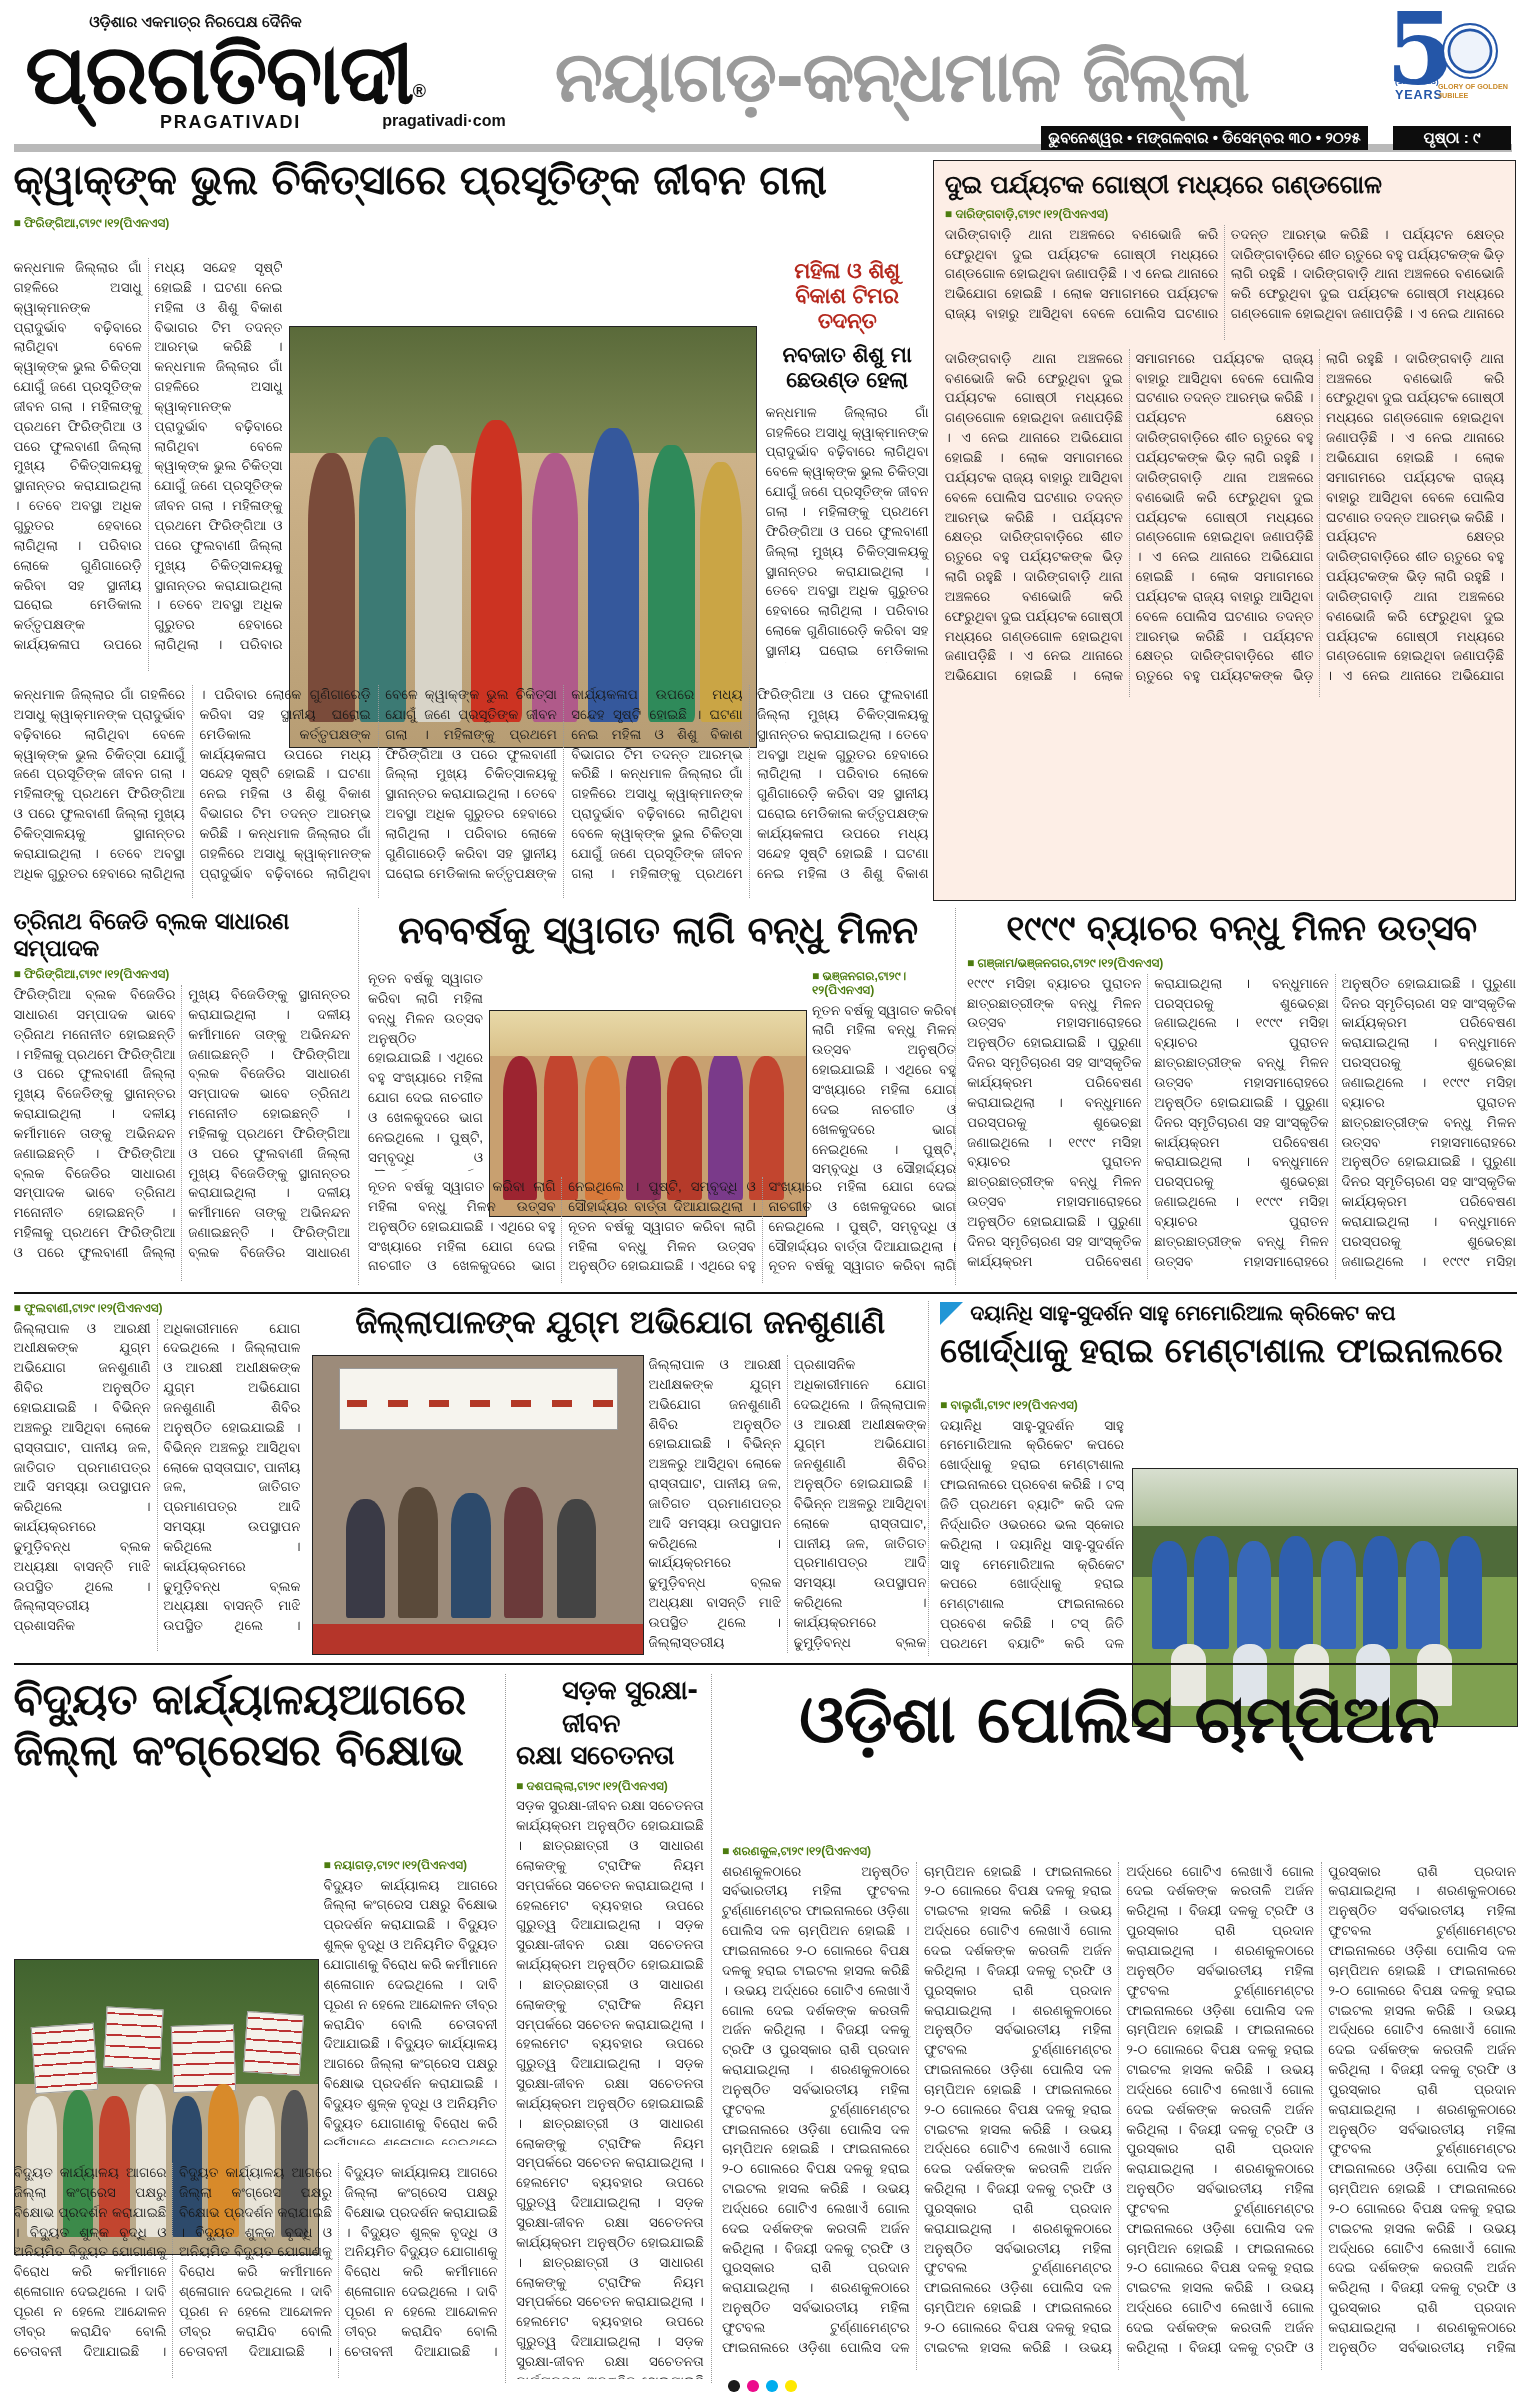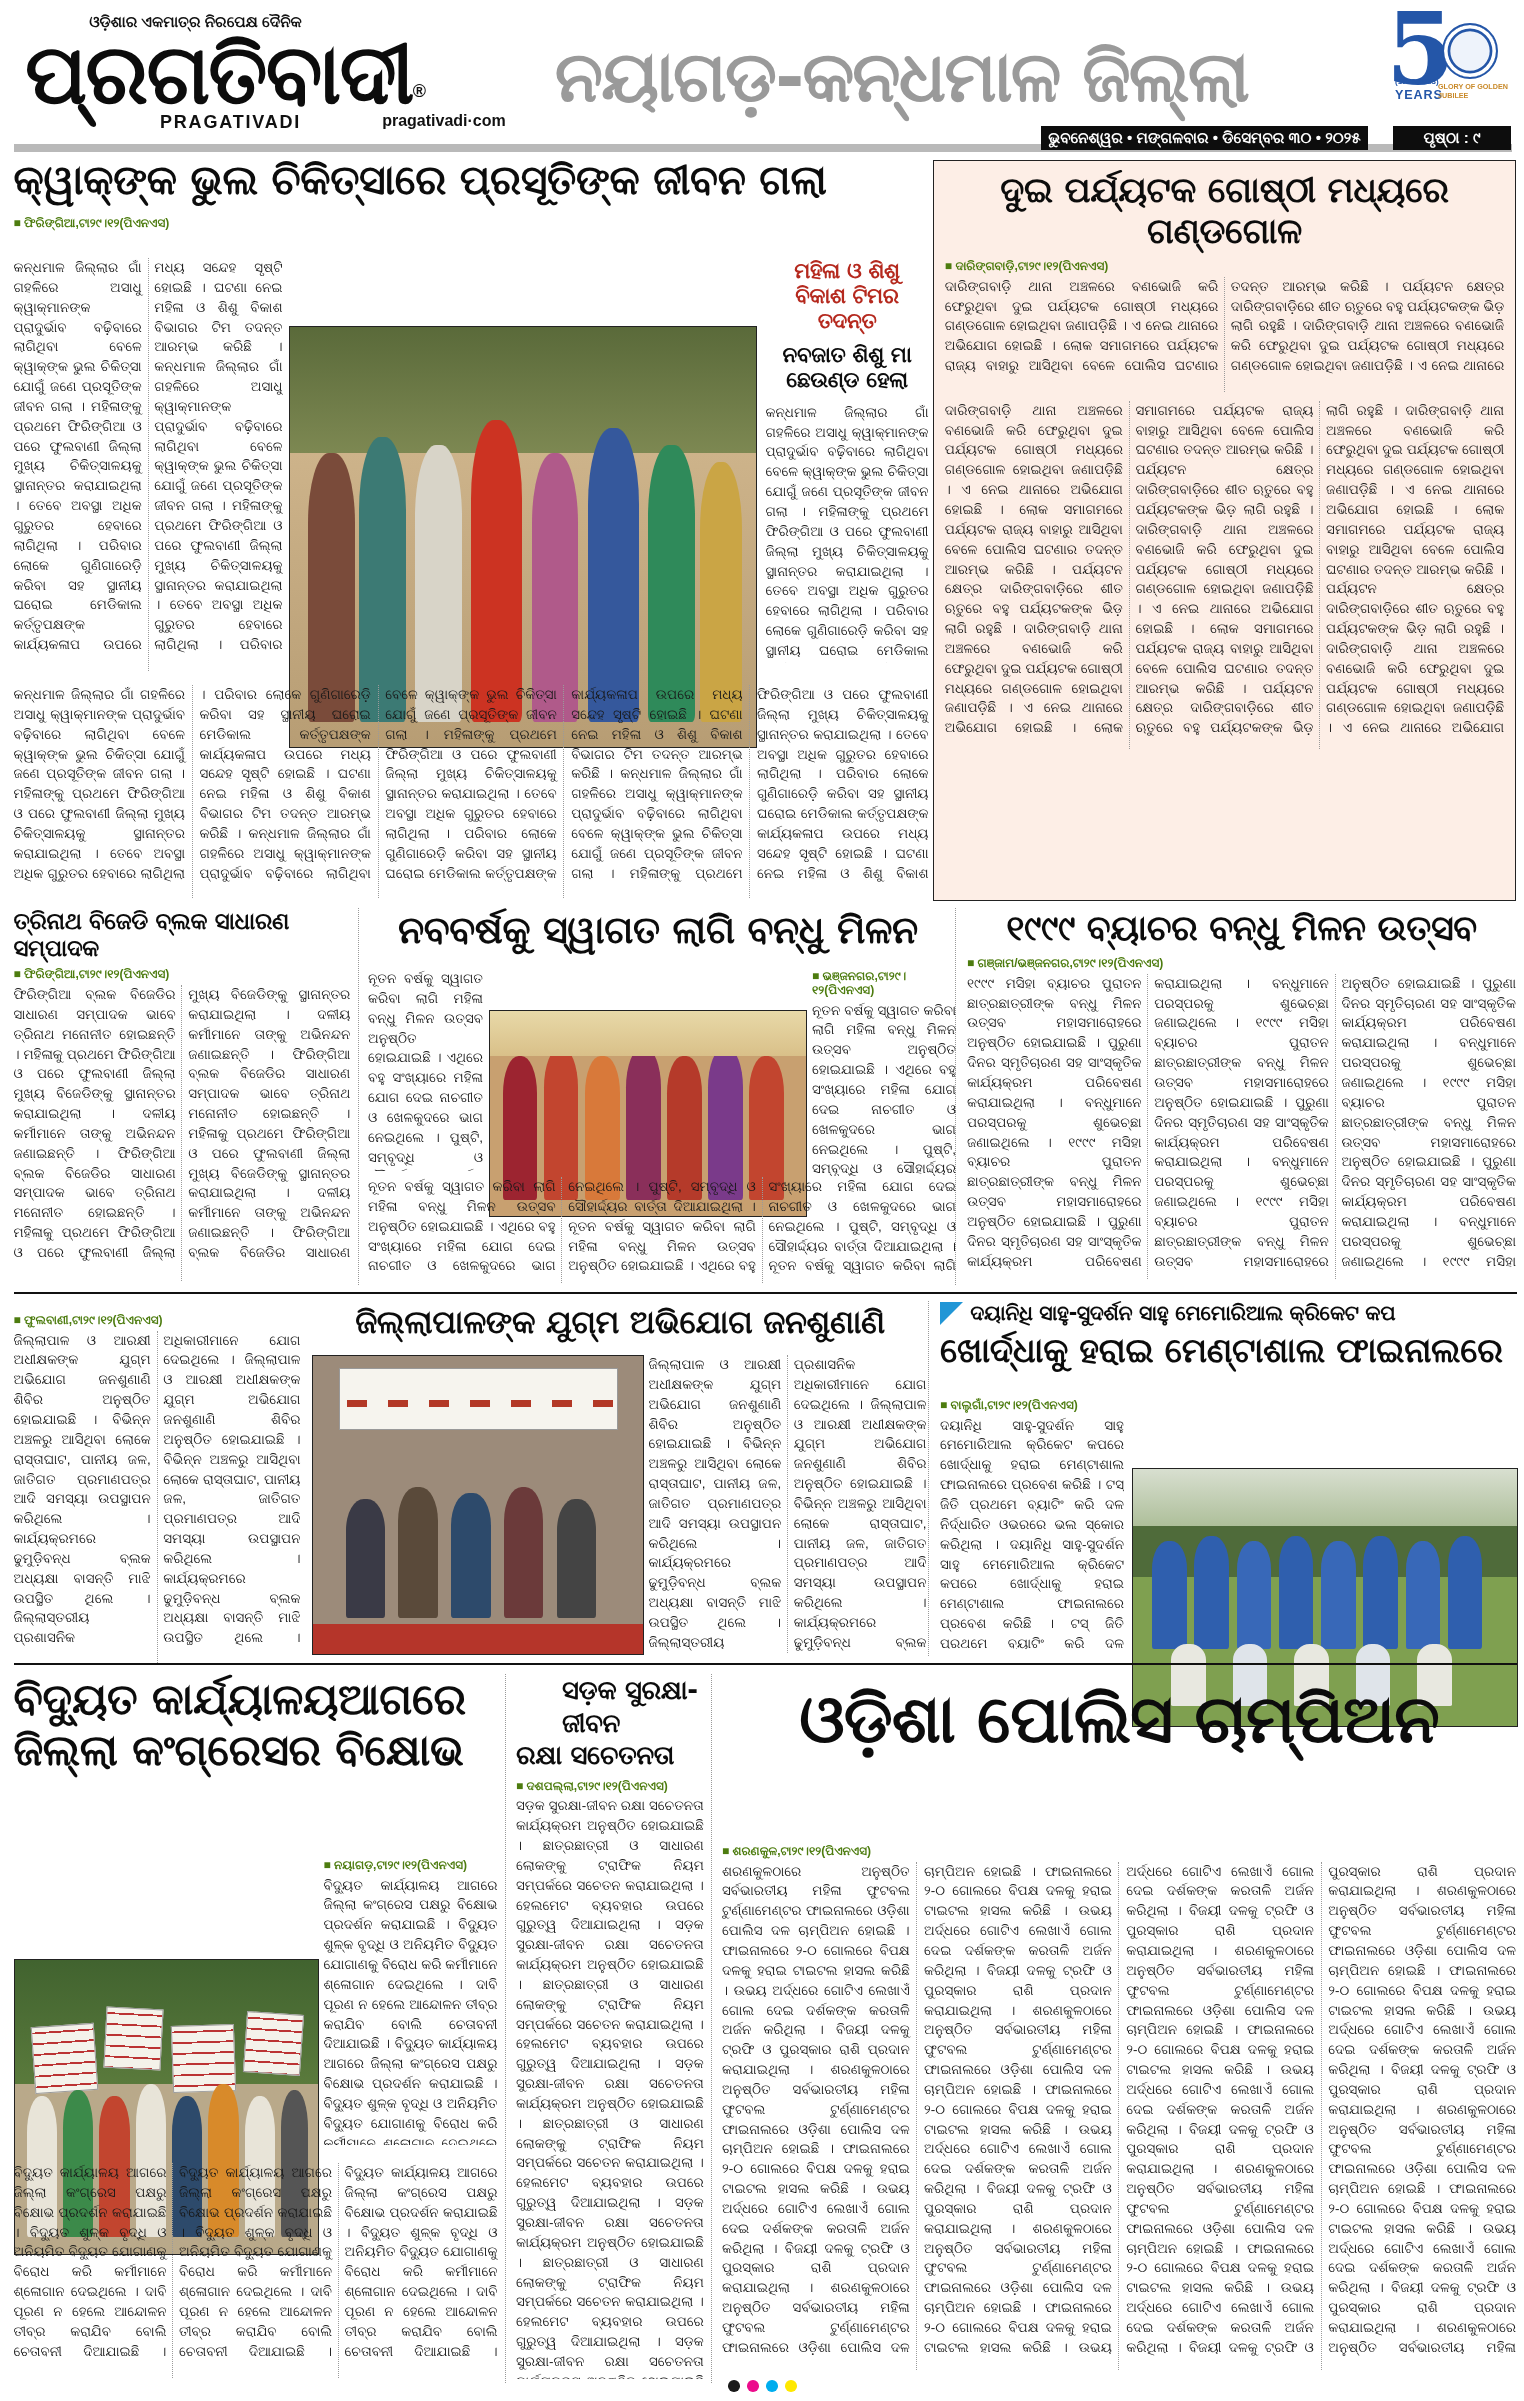--- a/index.html
+++ b/index.html
@@ -82,21 +82,21 @@
       <div class="hl subhead-red" style="font-size:21.5px;text-align:center;">ବିକାଶ ଟିମର ତଦନ୍ତ</div>
       <div class="hl" style="font-size:21.5px;text-align:center;margin-top:9px;">ନବଜାତ ଶିଶୁ ମା</div>
       <div class="hl" style="font-size:21.5px;text-align:center;">ଛେଉଣ୍ଡ ହେଲା</div>
       <div class="body-txt" style="height:260px;margin-top:10.8px;">କନ୍ଧମାଳ ଜିଲ୍ଲାର ଗାଁ ଗହଳିରେ ଅସାଧୁ କ୍ୱାକ୍‌ମାନଙ୍କ ପ୍ରାଦୁର୍ଭାବ ବଢ଼ିବାରେ ଲାଗିଥିବା ବେଳେ କ୍ୱାକ୍‌ଙ୍କ ଭୁଲ ଚିକିତ୍ସା ଯୋଗୁଁ ଜଣେ ପ୍ରସୂତିଙ୍କ ଜୀବନ ଗଲା । ମହିଳାଙ୍କୁ ପ୍ରଥମେ ଫିରିଙ୍ଗିଆ ଓ ପରେ ଫୁଲବାଣୀ ଜିଲ୍ଲା ମୁଖ୍ୟ ଚିକିତ୍ସାଳୟକୁ ସ୍ଥାନାନ୍ତର କରାଯାଇଥିଲା । ତେବେ ଅବସ୍ଥା ଅଧିକ ଗୁରୁତର ହେବାରେ ଲାଗିଥିଲା । ପରିବାର ଲୋକେ ଗୁଣିଗାରେଡ଼ି କରିବା ସହ ସ୍ଥାନୀୟ ଘରୋଇ ମେଡିକାଲ କର୍ତ୍ତୃପକ୍ଷଙ୍କ କାର୍ଯ୍ୟକଳାପ ଉପରେ ମଧ୍ୟ ସନ୍ଦେହ ସୃଷ୍ଟି ହୋଇଛି । ଘଟଣା ନେଇ ମହିଳା ଓ ଶିଶୁ ବିକାଶ ବିଭାଗର ଟିମ ତଦନ୍ତ ଆରମ୍ଭ କରିଛି ।  କନ୍ଧମାଳ ଜିଲ୍ଲାର ଗାଁ ଗହଳିରେ ଅସାଧୁ କ୍ୱାକ୍‌ମାନଙ୍କ ପ୍ରାଦୁର୍ଭାବ ବଢ଼ିବାରେ ଲାଗିଥିବା ବେଳେ କ୍ୱାକ୍‌ଙ୍କ ଭୁଲ ଚିକିତ୍ସା ଯୋଗୁଁ ଜଣେ ପ୍ରସୂତିଙ୍କ ଜୀବନ ଗଲା । ମହିଳାଙ୍କୁ ପ୍ରଥମେ ଫିରିଙ୍ଗିଆ ଓ ପରେ ଫୁଲବାଣୀ ଜିଲ୍ଲା ମୁଖ୍ୟ ଚିକିତ୍ସାଳୟକୁ ସ୍ଥାନାନ୍ତର କରାଯାଇଥିଲା । ତେବେ ଅବସ୍ଥା ଅଧିକ ଗୁରୁତର ହେବାରେ ଲାଗିଥିଲା । ପରିବାର ଲୋକେ ଗୁଣିଗାରେଡ଼ି କରିବା ସହ ସ୍ଥାନୀୟ ଘରୋଇ ମେଡିକାଲ କର୍ତ୍ତୃପକ୍ଷଙ୍କ କାର୍ଯ୍ୟକଳାପ ଉପରେ ମଧ୍ୟ ସନ୍ଦେହ ସୃଷ୍ଟି ହୋଇଛି । ଘଟଣା ନେଇ ମହିଳା ଓ ଶିଶୁ ବିକାଶ ବିଭାଗର ଟିମ ତଦନ୍ତ ଆରମ୍ଭ କରିଛି ।  </div>
     </div>
 
     <div class="abs body-txt cols5" style="left:0;top:527px;width:915px;height:213px;">କନ୍ଧମାଳ ଜିଲ୍ଲାର ଗାଁ ଗହଳିରେ ଅସାଧୁ କ୍ୱାକ୍‌ମାନଙ୍କ ପ୍ରାଦୁର୍ଭାବ ବଢ଼ିବାରେ ଲାଗିଥିବା ବେଳେ କ୍ୱାକ୍‌ଙ୍କ ଭୁଲ ଚିକିତ୍ସା ଯୋଗୁଁ ଜଣେ ପ୍ରସୂତିଙ୍କ ଜୀବନ ଗଲା । ମହିଳାଙ୍କୁ ପ୍ରଥମେ ଫିରିଙ୍ଗିଆ ଓ ପରେ ଫୁଲବାଣୀ ଜିଲ୍ଲା ମୁଖ୍ୟ ଚିକିତ୍ସାଳୟକୁ ସ୍ଥାନାନ୍ତର କରାଯାଇଥିଲା । ତେବେ ଅବସ୍ଥା ଅଧିକ ଗୁରୁତର ହେବାରେ ଲାଗିଥିଲା । ପରିବାର ଲୋକେ ଗୁଣିଗାରେଡ଼ି କରିବା ସହ ସ୍ଥାନୀୟ ଘରୋଇ ମେଡିକାଲ କର୍ତ୍ତୃପକ୍ଷଙ୍କ କାର୍ଯ୍ୟକଳାପ ଉପରେ ମଧ୍ୟ ସନ୍ଦେହ ସୃଷ୍ଟି ହୋଇଛି । ଘଟଣା ନେଇ ମହିଳା ଓ ଶିଶୁ ବିକାଶ ବିଭାଗର ଟିମ ତଦନ୍ତ ଆରମ୍ଭ କରିଛି ।  କନ୍ଧମାଳ ଜିଲ୍ଲାର ଗାଁ ଗହଳିରେ ଅସାଧୁ କ୍ୱାକ୍‌ମାନଙ୍କ ପ୍ରାଦୁର୍ଭାବ ବଢ଼ିବାରେ ଲାଗିଥିବା ବେଳେ କ୍ୱାକ୍‌ଙ୍କ ଭୁଲ ଚିକିତ୍ସା ଯୋଗୁଁ ଜଣେ ପ୍ରସୂତିଙ୍କ ଜୀବନ ଗଲା । ମହିଳାଙ୍କୁ ପ୍ରଥମେ ଫିରିଙ୍ଗିଆ ଓ ପରେ ଫୁଲବାଣୀ ଜିଲ୍ଲା ମୁଖ୍ୟ ଚିକିତ୍ସାଳୟକୁ ସ୍ଥାନାନ୍ତର କରାଯାଇଥିଲା । ତେବେ ଅବସ୍ଥା ଅଧିକ ଗୁରୁତର ହେବାରେ ଲାଗିଥିଲା । ପରିବାର ଲୋକେ ଗୁଣିଗାରେଡ଼ି କରିବା ସହ ସ୍ଥାନୀୟ ଘରୋଇ ମେଡିକାଲ କର୍ତ୍ତୃପକ୍ଷଙ୍କ କାର୍ଯ୍ୟକଳାପ ଉପରେ ମଧ୍ୟ ସନ୍ଦେହ ସୃଷ୍ଟି ହୋଇଛି । ଘଟଣା ନେଇ ମହିଳା ଓ ଶିଶୁ ବିକାଶ ବିଭାଗର ଟିମ ତଦନ୍ତ ଆରମ୍ଭ କରିଛି ।  କନ୍ଧମାଳ ଜିଲ୍ଲାର ଗାଁ ଗହଳିରେ ଅସାଧୁ କ୍ୱାକ୍‌ମାନଙ୍କ ପ୍ରାଦୁର୍ଭାବ ବଢ଼ିବାରେ ଲାଗିଥିବା ବେଳେ କ୍ୱାକ୍‌ଙ୍କ ଭୁଲ ଚିକିତ୍ସା ଯୋଗୁଁ ଜଣେ ପ୍ରସୂତିଙ୍କ ଜୀବନ ଗଲା । ମହିଳାଙ୍କୁ ପ୍ରଥମେ ଫିରିଙ୍ଗିଆ ଓ ପରେ ଫୁଲବାଣୀ ଜିଲ୍ଲା ମୁଖ୍ୟ ଚିକିତ୍ସାଳୟକୁ ସ୍ଥାନାନ୍ତର କରାଯାଇଥିଲା । ତେବେ ଅବସ୍ଥା ଅଧିକ ଗୁରୁତର ହେବାରେ ଲାଗିଥିଲା । ପରିବାର ଲୋକେ ଗୁଣିଗାରେଡ଼ି କରିବା ସହ ସ୍ଥାନୀୟ ଘରୋଇ ମେଡିକାଲ କର୍ତ୍ତୃପକ୍ଷଙ୍କ କାର୍ଯ୍ୟକଳାପ ଉପରେ ମଧ୍ୟ ସନ୍ଦେହ ସୃଷ୍ଟି ହୋଇଛି । ଘଟଣା ନେଇ ମହିଳା ଓ ଶିଶୁ ବିକାଶ ବିଭାଗର ଟିମ ତଦନ୍ତ ଆରମ୍ଭ କରିଛି ।  କନ୍ଧମାଳ ଜିଲ୍ଲାର ଗାଁ ଗହଳିରେ ଅସାଧୁ କ୍ୱାକ୍‌ମାନଙ୍କ ପ୍ରାଦୁର୍ଭାବ ବଢ଼ିବାରେ ଲାଗିଥିବା ବେଳେ କ୍ୱାକ୍‌ଙ୍କ ଭୁଲ ଚିକିତ୍ସା ଯୋଗୁଁ ଜଣେ ପ୍ରସୂତିଙ୍କ ଜୀବନ ଗଲା । ମହିଳାଙ୍କୁ ପ୍ରଥମେ ଫିରିଙ୍ଗିଆ ଓ ପରେ ଫୁଲବାଣୀ ଜିଲ୍ଲା ମୁଖ୍ୟ ଚିକିତ୍ସାଳୟକୁ ସ୍ଥାନାନ୍ତର କରାଯାଇଥିଲା । ତେବେ ଅବସ୍ଥା ଅଧିକ ଗୁରୁତର ହେବାରେ ଲାଗିଥିଲା । ପରିବାର ଲୋକେ ଗୁଣିଗାରେଡ଼ି କରିବା ସହ ସ୍ଥାନୀୟ ଘରୋଇ ମେଡିକାଲ କର୍ତ୍ତୃପକ୍ଷଙ୍କ କାର୍ଯ୍ୟକଳାପ ଉପରେ ମଧ୍ୟ ସନ୍ଦେହ ସୃଷ୍ଟି ହୋଇଛି । ଘଟଣା ନେଇ ମହିଳା ଓ ଶିଶୁ ବିକାଶ ବିଭାଗର ଟିମ ତଦନ୍ତ ଆରମ୍ଭ କରିଛି ।  କନ୍ଧମାଳ ଜିଲ୍ଲାର ଗାଁ ଗହଳିରେ ଅସାଧୁ କ୍ୱାକ୍‌ମାନଙ୍କ ପ୍ରାଦୁର୍ଭାବ ବଢ଼ିବାରେ ଲାଗିଥିବା ବେଳେ କ୍ୱାକ୍‌ଙ୍କ ଭୁଲ ଚିକିତ୍ସା ଯୋଗୁଁ ଜଣେ ପ୍ରସୂତିଙ୍କ ଜୀବନ ଗଲା । ମହିଳାଙ୍କୁ ପ୍ରଥମେ ଫିରିଙ୍ଗିଆ ଓ ପରେ ଫୁଲବାଣୀ ଜିଲ୍ଲା ମୁଖ୍ୟ ଚିକିତ୍ସାଳୟକୁ ସ୍ଥାନାନ୍ତର କରାଯାଇଥିଲା । ତେବେ ଅବସ୍ଥା ଅଧିକ ଗୁରୁତର ହେବାରେ ଲାଗିଥିଲା । ପରିବାର ଲୋକେ ଗୁଣିଗାରେଡ଼ି କରିବା ସହ ସ୍ଥାନୀୟ ଘରୋଇ ମେଡିକାଲ କର୍ତ୍ତୃପକ୍ଷଙ୍କ କାର୍ଯ୍ୟକଳାପ ଉପରେ ମଧ୍ୟ ସନ୍ଦେହ ସୃଷ୍ଟି ହୋଇଛି । ଘଟଣା ନେଇ ମହିଳା ଓ ଶିଶୁ ବିକାଶ ବିଭାଗର ଟିମ ତଦନ୍ତ ଆରମ୍ଭ କରିଛି ।  କନ୍ଧମାଳ ଜିଲ୍ଲାର ଗାଁ ଗହଳିରେ ଅସାଧୁ କ୍ୱାକ୍‌ମାନଙ୍କ ପ୍ରାଦୁର୍ଭାବ ବଢ଼ିବାରେ ଲାଗିଥିବା ବେଳେ କ୍ୱାକ୍‌ଙ୍କ ଭୁଲ ଚିକିତ୍ସା ଯୋଗୁଁ ଜଣେ ପ୍ରସୂତିଙ୍କ ଜୀବନ ଗଲା । ମହିଳାଙ୍କୁ ପ୍ରଥମେ ଫିରିଙ୍ଗିଆ ଓ ପରେ ଫୁଲବାଣୀ ଜିଲ୍ଲା ମୁଖ୍ୟ ଚିକିତ୍ସାଳୟକୁ ସ୍ଥାନାନ୍ତର କରାଯାଇଥିଲା । ତେବେ ଅବସ୍ଥା ଅଧିକ ଗୁରୁତର ହେବାରେ ଲାଗିଥିଲା । ପରିବାର ଲୋକେ ଗୁଣିଗାରେଡ଼ି କରିବା ସହ ସ୍ଥାନୀୟ ଘରୋଇ ମେଡିକାଲ କର୍ତ୍ତୃପକ୍ଷଙ୍କ କାର୍ଯ୍ୟକଳାପ ଉପରେ ମଧ୍ୟ ସନ୍ଦେହ ସୃଷ୍ଟି ହୋଇଛି । ଘଟଣା ନେଇ ମହିଳା ଓ ଶିଶୁ ବିକାଶ ବିଭାଗର ଟିମ ତଦନ୍ତ ଆରମ୍ଭ କରିଛି ।  କନ୍ଧମାଳ ଜିଲ୍ଲାର ଗାଁ ଗହଳିରେ ଅସାଧୁ କ୍ୱାକ୍‌ମାନଙ୍କ ପ୍ରାଦୁର୍ଭାବ ବଢ଼ିବାରେ ଲାଗିଥିବା ବେଳେ କ୍ୱାକ୍‌ଙ୍କ ଭୁଲ ଚିକିତ୍ସା ଯୋଗୁଁ ଜଣେ ପ୍ରସୂତିଙ୍କ ଜୀବନ ଗଲା । ମହିଳାଙ୍କୁ ପ୍ରଥମେ ଫିରିଙ୍ଗିଆ ଓ ପରେ ଫୁଲବାଣୀ ଜିଲ୍ଲା ମୁଖ୍ୟ ଚିକିତ୍ସାଳୟକୁ ସ୍ଥାନାନ୍ତର କରାଯାଇଥିଲା । ତେବେ ଅବସ୍ଥା ଅଧିକ ଗୁରୁତର ହେବାରେ ଲାଗିଥିଲା । ପରିବାର ଲୋକେ ଗୁଣିଗାରେଡ଼ି କରିବା ସହ ସ୍ଥାନୀୟ ଘରୋଇ ମେଡିକାଲ କର୍ତ୍ତୃପକ୍ଷଙ୍କ କାର୍ଯ୍ୟକଳାପ ଉପରେ ମଧ୍ୟ ସନ୍ଦେହ ସୃଷ୍ଟି ହୋଇଛି । ଘଟଣା ନେଇ ମହିଳା ଓ ଶିଶୁ ବିକାଶ ବିଭାଗର ଟିମ ତଦନ୍ତ ଆରମ୍ଭ କରିଛି ।  </div>
   </section>
 
   <section class="abs" style="left:933px;top:160px;width:583px;height:741px;background:#fdeee6;border:1.8px solid #222;box-sizing:border-box;padding:9px 10.8px;">
-    <div class="hl" style="font-size:35px;text-align:center;">ଦୁଇ ପର୍ଯ୍ୟଟକ ଗୋଷ୍ଠୀ ମଧ୍ୟରେ ଗଣ୍ଡଗୋଳ</div>
+    <div class="hl" style="font-size:25px;">ଦୁଇ ପର୍ଯ୍ୟଟକ ଗୋଷ୍ଠୀ ମଧ୍ୟରେ ଗଣ୍ଡଗୋଳ</div>
     <div class="byline" style="margin-top:7.2px;">■ ଦାରିଙ୍ଗବାଡ଼ି,ଟା୨୯।୧୨(ପିଏନଏସ)</div>
     <div class="body-txt cols2" style="height:115px;">ଦାରିଙ୍ଗବାଡ଼ି ଥାନା ଅଞ୍ଚଳରେ ବଣଭୋଜି କରି ଫେରୁଥିବା ଦୁଇ ପର୍ଯ୍ୟଟକ ଗୋଷ୍ଠୀ ମଧ୍ୟରେ ଗଣ୍ଡଗୋଳ ହୋଇଥିବା ଜଣାପଡ଼ିଛି । ଏ ନେଇ ଥାନାରେ ଅଭିଯୋଗ ହୋଇଛି । ଲୋକ ସମାଗମରେ ପର୍ଯ୍ୟଟକ ରାଜ୍ୟ ବାହାରୁ ଆସିଥିବା ବେଳେ ପୋଲିସ ଘଟଣାର ତଦନ୍ତ ଆରମ୍ଭ କରିଛି । ପର୍ଯ୍ୟଟନ କ୍ଷେତ୍ର ଦାରିଙ୍ଗବାଡ଼ିରେ ଶୀତ ଋତୁରେ ବହୁ ପର୍ଯ୍ୟଟକଙ୍କ ଭିଡ଼ ଲାଗି ରହୁଛି ।  ଦାରିଙ୍ଗବାଡ଼ି ଥାନା ଅଞ୍ଚଳରେ ବଣଭୋଜି କରି ଫେରୁଥିବା ଦୁଇ ପର୍ଯ୍ୟଟକ ଗୋଷ୍ଠୀ ମଧ୍ୟରେ ଗଣ୍ଡଗୋଳ ହୋଇଥିବା ଜଣାପଡ଼ିଛି । ଏ ନେଇ ଥାନାରେ ଅଭିଯୋଗ ହୋଇଛି । ଲୋକ ସମାଗମରେ ପର୍ଯ୍ୟଟକ ରାଜ୍ୟ ବାହାରୁ ଆସିଥିବା ବେଳେ ପୋଲିସ ଘଟଣାର ତଦନ୍ତ ଆରମ୍ଭ କରିଛି । ପର୍ଯ୍ୟଟନ କ୍ଷେତ୍ର ଦାରିଙ୍ଗବାଡ଼ିରେ ଶୀତ ଋତୁରେ ବହୁ ପର୍ଯ୍ୟଟକଙ୍କ ଭିଡ଼ ଲାଗି ରହୁଛି ।  </div>
 
 
     <div class="body-txt cols3" style="height:348px;margin-top:9px;">ଦାରିଙ୍ଗବାଡ଼ି ଥାନା ଅଞ୍ଚଳରେ ବଣଭୋଜି କରି ଫେରୁଥିବା ଦୁଇ ପର୍ଯ୍ୟଟକ ଗୋଷ୍ଠୀ ମଧ୍ୟରେ ଗଣ୍ଡଗୋଳ ହୋଇଥିବା ଜଣାପଡ଼ିଛି । ଏ ନେଇ ଥାନାରେ ଅଭିଯୋଗ ହୋଇଛି । ଲୋକ ସମାଗମରେ ପର୍ଯ୍ୟଟକ ରାଜ୍ୟ ବାହାରୁ ଆସିଥିବା ବେଳେ ପୋଲିସ ଘଟଣାର ତଦନ୍ତ ଆରମ୍ଭ କରିଛି । ପର୍ଯ୍ୟଟନ କ୍ଷେତ୍ର ଦାରିଙ୍ଗବାଡ଼ିରେ ଶୀତ ଋତୁରେ ବହୁ ପର୍ଯ୍ୟଟକଙ୍କ ଭିଡ଼ ଲାଗି ରହୁଛି ।  ଦାରିଙ୍ଗବାଡ଼ି ଥାନା ଅଞ୍ଚଳରେ ବଣଭୋଜି କରି ଫେରୁଥିବା ଦୁଇ ପର୍ଯ୍ୟଟକ ଗୋଷ୍ଠୀ ମଧ୍ୟରେ ଗଣ୍ଡଗୋଳ ହୋଇଥିବା ଜଣାପଡ଼ିଛି । ଏ ନେଇ ଥାନାରେ ଅଭିଯୋଗ ହୋଇଛି । ଲୋକ ସମାଗମରେ ପର୍ଯ୍ୟଟକ ରାଜ୍ୟ ବାହାରୁ ଆସିଥିବା ବେଳେ ପୋଲିସ ଘଟଣାର ତଦନ୍ତ ଆରମ୍ଭ କରିଛି । ପର୍ଯ୍ୟଟନ କ୍ଷେତ୍ର ଦାରିଙ୍ଗବାଡ଼ିରେ ଶୀତ ଋତୁରେ ବହୁ ପର୍ଯ୍ୟଟକଙ୍କ ଭିଡ଼ ଲାଗି ରହୁଛି ।  ଦାରିଙ୍ଗବାଡ଼ି ଥାନା ଅଞ୍ଚଳରେ ବଣଭୋଜି କରି ଫେରୁଥିବା ଦୁଇ ପର୍ଯ୍ୟଟକ ଗୋଷ୍ଠୀ ମଧ୍ୟରେ ଗଣ୍ଡଗୋଳ ହୋଇଥିବା ଜଣାପଡ଼ିଛି । ଏ ନେଇ ଥାନାରେ ଅଭିଯୋଗ ହୋଇଛି । ଲୋକ ସମାଗମରେ ପର୍ଯ୍ୟଟକ ରାଜ୍ୟ ବାହାରୁ ଆସିଥିବା ବେଳେ ପୋଲିସ ଘଟଣାର ତଦନ୍ତ ଆରମ୍ଭ କରିଛି । ପର୍ଯ୍ୟଟନ କ୍ଷେତ୍ର ଦାରିଙ୍ଗବାଡ଼ିରେ ଶୀତ ଋତୁରେ ବହୁ ପର୍ଯ୍ୟଟକଙ୍କ ଭିଡ଼ ଲାଗି ରହୁଛି ।  ଦାରିଙ୍ଗବାଡ଼ି ଥାନା ଅଞ୍ଚଳରେ ବଣଭୋଜି କରି ଫେରୁଥିବା ଦୁଇ ପର୍ଯ୍ୟଟକ ଗୋଷ୍ଠୀ ମଧ୍ୟରେ ଗଣ୍ଡଗୋଳ ହୋଇଥିବା ଜଣାପଡ଼ିଛି । ଏ ନେଇ ଥାନାରେ ଅଭିଯୋଗ ହୋଇଛି । ଲୋକ ସମାଗମରେ ପର୍ଯ୍ୟଟକ ରାଜ୍ୟ ବାହାରୁ ଆସିଥିବା ବେଳେ ପୋଲିସ ଘଟଣାର ତଦନ୍ତ ଆରମ୍ଭ କରିଛି । ପର୍ଯ୍ୟଟନ କ୍ଷେତ୍ର ଦାରିଙ୍ଗବାଡ଼ିରେ ଶୀତ ଋତୁରେ ବହୁ ପର୍ଯ୍ୟଟକଙ୍କ ଭିଡ଼ ଲାଗି ରହୁଛି ।  ଦାରିଙ୍ଗବାଡ଼ି ଥାନା ଅଞ୍ଚଳରେ ବଣଭୋଜି କରି ଫେରୁଥିବା ଦୁଇ ପର୍ଯ୍ୟଟକ ଗୋଷ୍ଠୀ ମଧ୍ୟରେ ଗଣ୍ଡଗୋଳ ହୋଇଥିବା ଜଣାପଡ଼ିଛି । ଏ ନେଇ ଥାନାରେ ଅଭିଯୋଗ ହୋଇଛି । ଲୋକ ସମାଗମରେ ପର୍ଯ୍ୟଟକ ରାଜ୍ୟ ବାହାରୁ ଆସିଥିବା ବେଳେ ପୋଲିସ ଘଟଣାର ତଦନ୍ତ ଆରମ୍ଭ କରିଛି । ପର୍ଯ୍ୟଟନ କ୍ଷେତ୍ର ଦାରିଙ୍ଗବାଡ଼ିରେ ଶୀତ ଋତୁରେ ବହୁ ପର୍ଯ୍ୟଟକଙ୍କ ଭିଡ଼ ଲାଗି ରହୁଛି ।  ଦାରିଙ୍ଗବାଡ଼ି ଥାନା ଅଞ୍ଚଳରେ ବଣଭୋଜି କରି ଫେରୁଥିବା ଦୁଇ ପର୍ଯ୍ୟଟକ ଗୋଷ୍ଠୀ ମଧ୍ୟରେ ଗଣ୍ଡଗୋଳ ହୋଇଥିବା ଜଣାପଡ଼ିଛି । ଏ ନେଇ ଥାନାରେ ଅଭିଯୋଗ ହୋଇଛି । ଲୋକ ସମାଗମରେ ପର୍ଯ୍ୟଟକ ରାଜ୍ୟ ବାହାରୁ ଆସିଥିବା ବେଳେ ପୋଲିସ ଘଟଣାର ତଦନ୍ତ ଆରମ୍ଭ କରିଛି । ପର୍ଯ୍ୟଟନ କ୍ଷେତ୍ର ଦାରିଙ୍ଗବାଡ଼ିରେ ଶୀତ ଋତୁରେ ବହୁ ପର୍ଯ୍ୟଟକଙ୍କ ଭିଡ଼ ଲାଗି ରହୁଛି ।  ଦାରିଙ୍ଗବାଡ଼ି ଥାନା ଅଞ୍ଚଳରେ ବଣଭୋଜି କରି ଫେରୁଥିବା ଦୁଇ ପର୍ଯ୍ୟଟକ ଗୋଷ୍ଠୀ ମଧ୍ୟରେ ଗଣ୍ଡଗୋଳ ହୋଇଥିବା ଜଣାପଡ଼ିଛି । ଏ ନେଇ ଥାନାରେ ଅଭିଯୋଗ ହୋଇଛି । ଲୋକ ସମାଗମରେ ପର୍ଯ୍ୟଟକ ରାଜ୍ୟ ବାହାରୁ ଆସିଥିବା ବେଳେ ପୋଲିସ ଘଟଣାର ତଦନ୍ତ ଆରମ୍ଭ କରିଛି । ପର୍ଯ୍ୟଟନ କ୍ଷେତ୍ର ଦାରିଙ୍ଗବାଡ଼ିରେ ଶୀତ ଋତୁରେ ବହୁ ପର୍ଯ୍ୟଟକଙ୍କ ଭିଡ଼ ଲାଗି ରହୁଛି ।  </div>
   </section>
 
   <section class="abs" style="left:13.5px;top:908px;width:345px;height:377px;border-right:1.8px dotted #999;padding-right:7.2px;box-sizing:border-box;">
     <div class="hl" style="font-size:23px;">ତ୍ରିନାଥ ବିଜେଡି ବ୍ଲକ ସାଧାରଣ ସମ୍ପାଦକ</div>
     <div class="byline" style="margin-top:5.4px;">■ ଫିରିଙ୍ଗିଆ,ଟା୨୯।୧୨(ପିଏନଏସ)</div>
@@ -125,21 +125,21 @@
 
   <section class="abs" style="left:967px;top:908px;width:549px;height:377px;">
     <div class="hl" style="font-size:35px;text-align:center;">୧୯୯୯ ବ୍ୟାଚର ବନ୍ଧୁ ମିଳନ ଉତ୍ସବ</div>
     <div class="byline" style="margin-top:7.2px;">■ ଗଞ୍ଜାମ/ଭଞ୍ଜନଗର,ଟା୨୯।୧୨(ପିଏନଏସ)</div>
     <div class="body-txt cols3" style="height:305px;">୧୯୯୯ ମସିହା ବ୍ୟାଚର ପୁରାତନ ଛାତ୍ରଛାତ୍ରୀଙ୍କ ବନ୍ଧୁ ମିଳନ ଉତ୍ସବ ମହାସମାରୋହରେ ଅନୁଷ୍ଠିତ ହୋଇଯାଇଛି । ପୁରୁଣା ଦିନର ସ୍ମୃତିଚାରଣ ସହ ସାଂସ୍କୃତିକ କାର୍ଯ୍ୟକ୍ରମ ପରିବେଷଣ କରାଯାଇଥିଲା । ବନ୍ଧୁମାନେ ପରସ୍ପରକୁ ଶୁଭେଚ୍ଛା ଜଣାଇଥିଲେ ।  ୧୯୯୯ ମସିହା ବ୍ୟାଚର ପୁରାତନ ଛାତ୍ରଛାତ୍ରୀଙ୍କ ବନ୍ଧୁ ମିଳନ ଉତ୍ସବ ମହାସମାରୋହରେ ଅନୁଷ୍ଠିତ ହୋଇଯାଇଛି । ପୁରୁଣା ଦିନର ସ୍ମୃତିଚାରଣ ସହ ସାଂସ୍କୃତିକ କାର୍ଯ୍ୟକ୍ରମ ପରିବେଷଣ କରାଯାଇଥିଲା । ବନ୍ଧୁମାନେ ପରସ୍ପରକୁ ଶୁଭେଚ୍ଛା ଜଣାଇଥିଲେ ।  ୧୯୯୯ ମସିହା ବ୍ୟାଚର ପୁରାତନ ଛାତ୍ରଛାତ୍ରୀଙ୍କ ବନ୍ଧୁ ମିଳନ ଉତ୍ସବ ମହାସମାରୋହରେ ଅନୁଷ୍ଠିତ ହୋଇଯାଇଛି । ପୁରୁଣା ଦିନର ସ୍ମୃତିଚାରଣ ସହ ସାଂସ୍କୃତିକ କାର୍ଯ୍ୟକ୍ରମ ପରିବେଷଣ କରାଯାଇଥିଲା । ବନ୍ଧୁମାନେ ପରସ୍ପରକୁ ଶୁଭେଚ୍ଛା ଜଣାଇଥିଲେ ।  ୧୯୯୯ ମସିହା ବ୍ୟାଚର ପୁରାତନ ଛାତ୍ରଛାତ୍ରୀଙ୍କ ବନ୍ଧୁ ମିଳନ ଉତ୍ସବ ମହାସମାରୋହରେ ଅନୁଷ୍ଠିତ ହୋଇଯାଇଛି । ପୁରୁଣା ଦିନର ସ୍ମୃତିଚାରଣ ସହ ସାଂସ୍କୃତିକ କାର୍ଯ୍ୟକ୍ରମ ପରିବେଷଣ କରାଯାଇଥିଲା । ବନ୍ଧୁମାନେ ପରସ୍ପରକୁ ଶୁଭେଚ୍ଛା ଜଣାଇଥିଲେ ।  ୧୯୯୯ ମସିହା ବ୍ୟାଚର ପୁରାତନ ଛାତ୍ରଛାତ୍ରୀଙ୍କ ବନ୍ଧୁ ମିଳନ ଉତ୍ସବ ମହାସମାରୋହରେ ଅନୁଷ୍ଠିତ ହୋଇଯାଇଛି । ପୁରୁଣା ଦିନର ସ୍ମୃତିଚାରଣ ସହ ସାଂସ୍କୃତିକ କାର୍ଯ୍ୟକ୍ରମ ପରିବେଷଣ କରାଯାଇଥିଲା । ବନ୍ଧୁମାନେ ପରସ୍ପରକୁ ଶୁଭେଚ୍ଛା ଜଣାଇଥିଲେ ।  ୧୯୯୯ ମସିହା ବ୍ୟାଚର ପୁରାତନ ଛାତ୍ରଛାତ୍ରୀଙ୍କ ବନ୍ଧୁ ମିଳନ ଉତ୍ସବ ମହାସମାରୋହରେ ଅନୁଷ୍ଠିତ ହୋଇଯାଇଛି । ପୁରୁଣା ଦିନର ସ୍ମୃତିଚାରଣ ସହ ସାଂସ୍କୃତିକ କାର୍ଯ୍ୟକ୍ରମ ପରିବେଷଣ କରାଯାଇଥିଲା । ବନ୍ଧୁମାନେ ପରସ୍ପରକୁ ଶୁଭେଚ୍ଛା ଜଣାଇଥିଲେ ।  ୧୯୯୯ ମସିହା ବ୍ୟାଚର ପୁରାତନ ଛାତ୍ରଛାତ୍ରୀଙ୍କ ବନ୍ଧୁ ମିଳନ ଉତ୍ସବ ମହାସମାରୋହରେ ଅନୁଷ୍ଠିତ ହୋଇଯାଇଛି । ପୁରୁଣା ଦିନର ସ୍ମୃତିଚାରଣ ସହ ସାଂସ୍କୃତିକ କାର୍ଯ୍ୟକ୍ରମ ପରିବେଷଣ କରାଯାଇଥିଲା । ବନ୍ଧୁମାନେ ପରସ୍ପରକୁ ଶୁଭେଚ୍ଛା ଜଣାଇଥିଲେ ।  ୧୯୯୯ ମସିହା ବ୍ୟାଚର ପୁରାତନ ଛାତ୍ରଛାତ୍ରୀଙ୍କ ବନ୍ଧୁ ମିଳନ ଉତ୍ସବ ମହାସମାରୋହରେ ଅନୁଷ୍ଠିତ ହୋଇଯାଇଛି । ପୁରୁଣା ଦିନର ସ୍ମୃତିଚାରଣ ସହ ସାଂସ୍କୃତିକ କାର୍ଯ୍ୟକ୍ରମ ପରିବେଷଣ କରାଯାଇଥିଲା । ବନ୍ଧୁମାନେ ପରସ୍ପରକୁ ଶୁଭେଚ୍ଛା ଜଣାଇଥିଲେ ।  </div>
   </section>
 
   <div class="abs rule-h" style="left:13.5px;top:1292px;width:1503px;height:1.8px;"></div>
 
   <section class="abs" style="left:13.5px;top:1301px;width:915px;height:355px;border-right:1.8px dotted #999;box-sizing:border-box;">
-    <div class="abs" style="left:0;top:12px;width:287px;height:355px;">
+    <div class="abs" style="left:0;top:0;width:287px;height:355px;">
       <div class="byline">■ ଫୁଲବାଣୀ,ଟା୨୯।୧୨(ପିଏନଏସ)</div>
       <div class="body-txt cols2" style="height:332px;">ଜିଲ୍ଲାପାଳ ଓ ଆରକ୍ଷୀ ଅଧୀକ୍ଷକଙ୍କ ଯୁଗ୍ମ ଅଭିଯୋଗ ଜନଶୁଣାଣି ଶିବିର ଅନୁଷ୍ଠିତ ହୋଇଯାଇଛି । ବିଭିନ୍ନ ଅଞ୍ଚଳରୁ ଆସିଥିବା ଲୋକେ ରାସ୍ତାଘାଟ, ପାନୀୟ ଜଳ, ଜାତିଗତ ପ୍ରମାଣପତ୍ର ଆଦି ସମସ୍ୟା ଉପସ୍ଥାପନ କରିଥିଲେ । କାର୍ଯ୍ୟକ୍ରମରେ ଢୁମୁଡ଼ିବନ୍ଧ ବ୍ଲକ ଅଧ୍ୟକ୍ଷା ବାସନ୍ତି ମାଝି ଉପସ୍ଥିତ ଥିଲେ । ଜିଲ୍ଲାସ୍ତରୀୟ ପ୍ରଶାସନିକ ଅଧିକାରୀମାନେ ଯୋଗ ଦେଇଥିଲେ ।  ଜିଲ୍ଲାପାଳ ଓ ଆରକ୍ଷୀ ଅଧୀକ୍ଷକଙ୍କ ଯୁଗ୍ମ ଅଭିଯୋଗ ଜନଶୁଣାଣି ଶିବିର ଅନୁଷ୍ଠିତ ହୋଇଯାଇଛି । ବିଭିନ୍ନ ଅଞ୍ଚଳରୁ ଆସିଥିବା ଲୋକେ ରାସ୍ତାଘାଟ, ପାନୀୟ ଜଳ, ଜାତିଗତ ପ୍ରମାଣପତ୍ର ଆଦି ସମସ୍ୟା ଉପସ୍ଥାପନ କରିଥିଲେ । କାର୍ଯ୍ୟକ୍ରମରେ ଢୁମୁଡ଼ିବନ୍ଧ ବ୍ଲକ ଅଧ୍ୟକ୍ଷା ବାସନ୍ତି ମାଝି ଉପସ୍ଥିତ ଥିଲେ । ଜିଲ୍ଲାସ୍ତରୀୟ ପ୍ରଶାସନିକ ଅଧିକାରୀମାନେ ଯୋଗ ଦେଇଥିଲେ ।  ଜିଲ୍ଲାପାଳ ଓ ଆରକ୍ଷୀ ଅଧୀକ୍ଷକଙ୍କ ଯୁଗ୍ମ ଅଭିଯୋଗ ଜନଶୁଣାଣି ଶିବିର ଅନୁଷ୍ଠିତ ହୋଇଯାଇଛି । ବିଭିନ୍ନ ଅଞ୍ଚଳରୁ ଆସିଥିବା ଲୋକେ ରାସ୍ତାଘାଟ, ପାନୀୟ ଜଳ, ଜାତିଗତ ପ୍ରମାଣପତ୍ର ଆଦି ସମସ୍ୟା ଉପସ୍ଥାପନ କରିଥିଲେ । କାର୍ଯ୍ୟକ୍ରମରେ ଢୁମୁଡ଼ିବନ୍ଧ ବ୍ଲକ ଅଧ୍ୟକ୍ଷା ବାସନ୍ତି ମାଝି ଉପସ୍ଥିତ ଥିଲେ । ଜିଲ୍ଲାସ୍ତରୀୟ ପ୍ରଶାସନିକ ଅଧିକାରୀମାନେ ଯୋଗ ଦେଇଥିଲେ ।  ଜିଲ୍ଲାପାଳ ଓ ଆରକ୍ଷୀ ଅଧୀକ୍ଷକଙ୍କ ଯୁଗ୍ମ ଅଭିଯୋଗ ଜନଶୁଣାଣି ଶିବିର ଅନୁଷ୍ଠିତ ହୋଇଯାଇଛି । ବିଭିନ୍ନ ଅଞ୍ଚଳରୁ ଆସିଥିବା ଲୋକେ ରାସ୍ତାଘାଟ, ପାନୀୟ ଜଳ, ଜାତିଗତ ପ୍ରମାଣପତ୍ର ଆଦି ସମସ୍ୟା ଉପସ୍ଥାପନ କରିଥିଲେ । କାର୍ଯ୍ୟକ୍ରମରେ ଢୁମୁଡ଼ିବନ୍ଧ ବ୍ଲକ ଅଧ୍ୟକ୍ଷା ବାସନ୍ତି ମାଝି ଉପସ୍ଥିତ ଥିଲେ । ଜିଲ୍ଲାସ୍ତରୀୟ ପ୍ରଶାସନିକ ଅଧିକାରୀମାନେ ଯୋଗ ଦେଇଥିଲେ ।  ଜିଲ୍ଲାପାଳ ଓ ଆରକ୍ଷୀ ଅଧୀକ୍ଷକଙ୍କ ଯୁଗ୍ମ ଅଭିଯୋଗ ଜନଶୁଣାଣି ଶିବିର ଅନୁଷ୍ଠିତ ହୋଇଯାଇଛି । ବିଭିନ୍ନ ଅଞ୍ଚଳରୁ ଆସିଥିବା ଲୋକେ ରାସ୍ତାଘାଟ, ପାନୀୟ ଜଳ, ଜାତିଗତ ପ୍ରମାଣପତ୍ର ଆଦି ସମସ୍ୟା ଉପସ୍ଥାପନ କରିଥିଲେ । କାର୍ଯ୍ୟକ୍ରମରେ ଢୁମୁଡ଼ିବନ୍ଧ ବ୍ଲକ ଅଧ୍ୟକ୍ଷା ବାସନ୍ତି ମାଝି ଉପସ୍ଥିତ ଥିଲେ । ଜିଲ୍ଲାସ୍ତରୀୟ ପ୍ରଶାସନିକ ଅଧିକାରୀମାନେ ଯୋଗ ଦେଇଥିଲେ ।  </div>
     </div>
     <div class="hl abs" style="left:298px;top:1.8px;width:617px;font-size:32px;text-align:center;">ଜିଲ୍ଲାପାଳଙ୍କ ଯୁଗ୍ମ ଅଭିଯୋଗ ଜନଶୁଣାଣି</div>
     <div class="photo abs" style="left:298px;top:54px;width:330px;height:298px;background:#9c8b7a;">
       <div class="abs" style="left:8%;top:4%;width:84%;height:20%;background:#f6f4ee;border:0.9px solid #999;background-image:repeating-linear-gradient(90deg,#f6f4ee 0 7.2px,#b33826 7.2px 27px,#f6f4ee 27px 41px);background-size:100% 7.2px;background-position:0 60%;background-repeat:no-repeat;"></div>
       <span class="fig" style="left:10%;bottom:12%;width:12%;height:40%;background:#3a3a46;"></span>
       <span class="fig" style="left:26%;bottom:12%;width:12%;height:44%;background:#5a4a3a;"></span>
       <span class="fig" style="left:42%;bottom:12%;width:12%;height:42%;background:#2d4a6b;"></span>
       <span class="fig" style="left:58%;bottom:12%;width:12%;height:44%;background:#6b3a3a;"></span>

